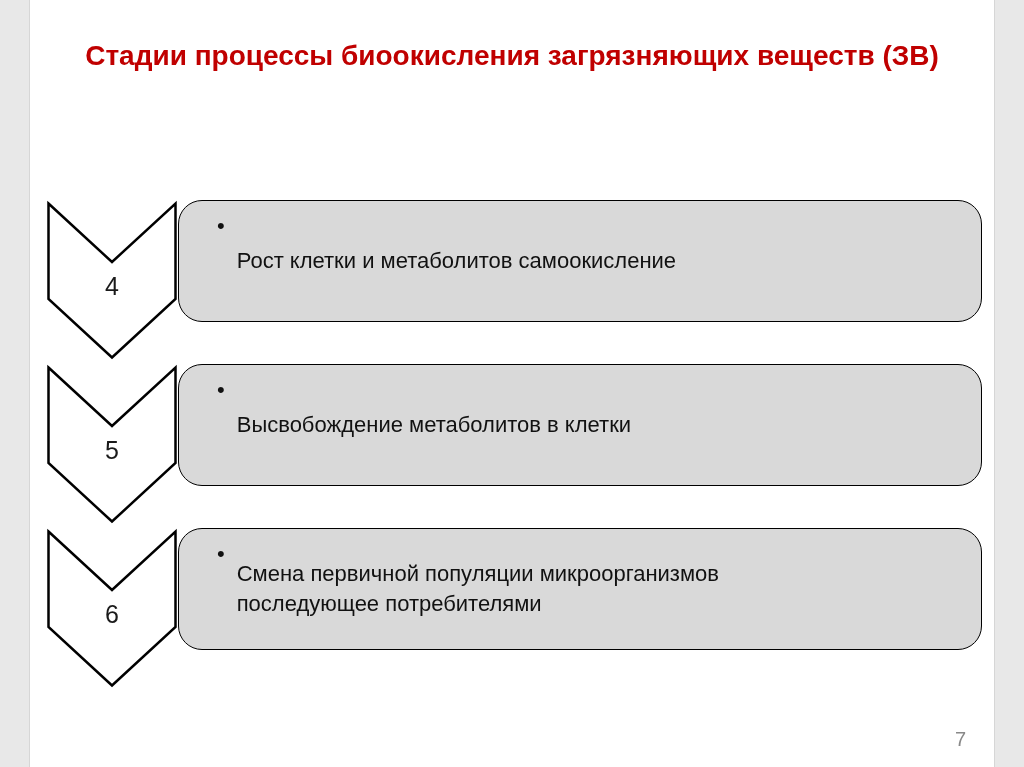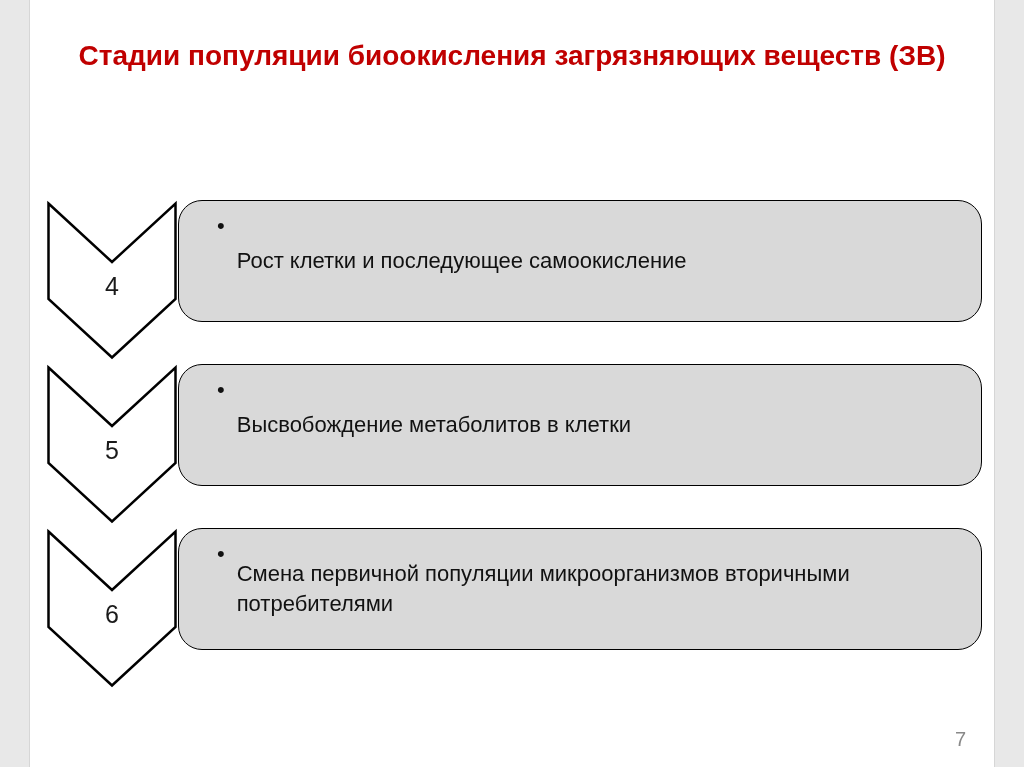--- a/index.html
+++ b/index.html
@@ -115,30 +115,30 @@
 </head>
 <body>
 
 <div class="page">
 
   <div class="side-strip left"></div>
   <div class="side-strip right"></div>
 
   <div class="slide">
 
-    <h1 class="title">Стадии популяции биоокисления загрязняющих веществ (ЗВ)</h1>
+    <h1 class="title">Стадии процессы биоокисления загрязняющих веществ (ЗВ)</h1>
 
     <div class="row r1">
       <svg class="chevron" viewBox="0 0 130 158" preserveAspectRatio="none">
         <polygon points="1.5,1.5 65,60 128.5,1.5 128.5,97 65,155.5 1.5,97" fill="#ffffff"></polygon>
       </svg>
       <div class="chev-num">4</div>
       <div class="box">
         <span class="bullet">•</span>
-        <span class="box-text">Рост клетки и последующее самоокисление</span>
+        <span class="box-text">Рост клетки и метаболитов самоокисление</span>
       </div>
     </div>
 
     <div class="row r2">
       <svg class="chevron" viewBox="0 0 130 158" preserveAspectRatio="none">
         <polygon points="1.5,1.5 65,60 128.5,1.5 128.5,97 65,155.5 1.5,97" fill="#ffffff"></polygon>
       </svg>
       <div class="chev-num">5</div>
       <div class="box">
         <span class="bullet">•</span>
@@ -146,20 +146,20 @@
       </div>
     </div>
 
     <div class="row r3">
       <svg class="chevron" viewBox="0 0 130 158" preserveAspectRatio="none">
         <polygon points="1.5,1.5 65,60 128.5,1.5 128.5,97 65,155.5 1.5,97" fill="#ffffff"></polygon>
       </svg>
       <div class="chev-num">6</div>
       <div class="box">
         <span class="bullet">•</span>
-        <span class="box-text">Смена первичной популяции микроорганизмов вторичными потребителями</span>
+        <span class="box-text">Смена первичной популяции микроорганизмов последующее потребителями</span>
       </div>
     </div>
 
     <div class="page-number">7</div>
 
   </div>
 </div>
 
 </body></html>

